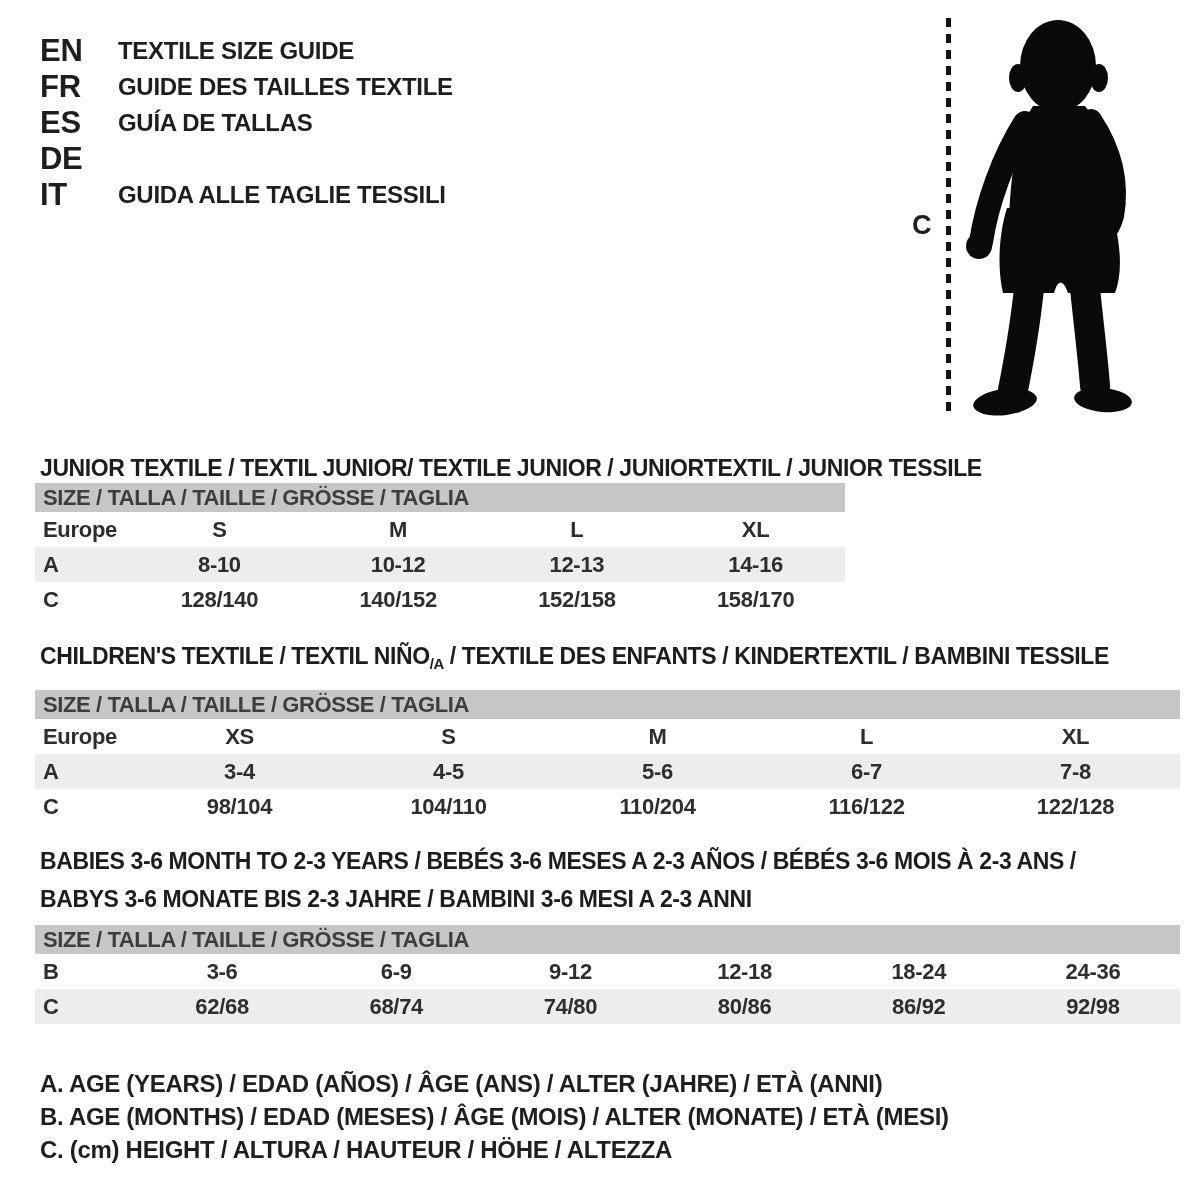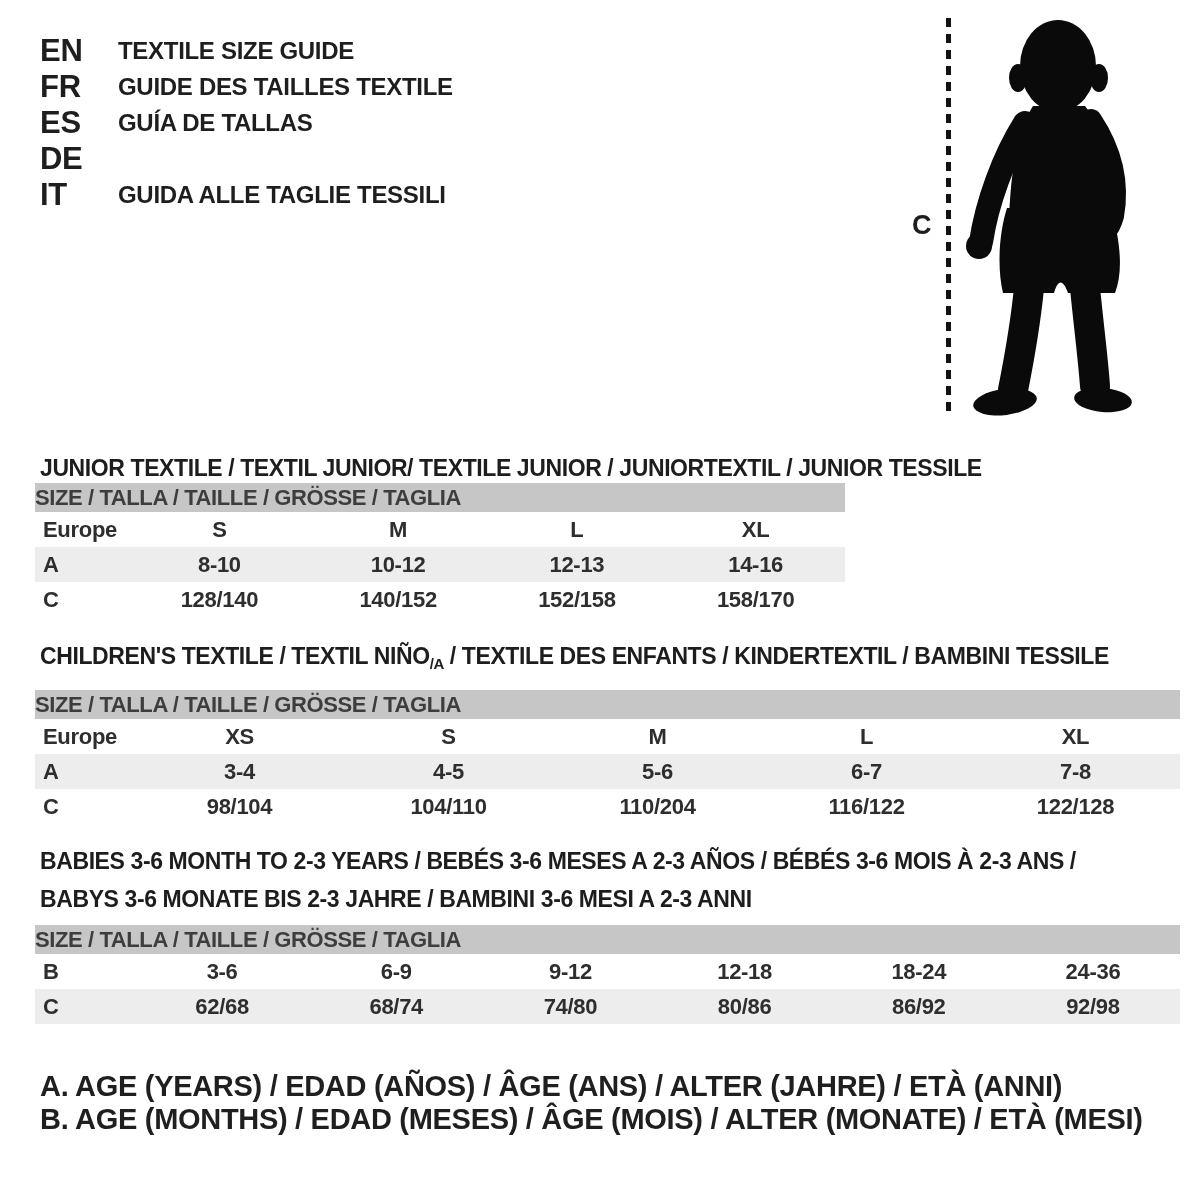--- a/index.html
+++ b/index.html
@@ -20,31 +20,31 @@
   .height-label { left:912px; top:210px; font-size:27px; font-weight:700; }
   .toddler { left:963px; top:18px; }
 
   
   .sec-title { font-weight:700; font-size:23px; letter-spacing:-0.4px; color:#1d1d1d; white-space:nowrap; }
   .sub { font-size:15px; vertical-align:-5px; font-weight:700; }
 
   
   .stable { position:absolute; }
   .size-bar { height:29px; background:#c6c6c6; color:#3d3d3d; font-weight:700;
-    font-size:22px; line-height:29px; letter-spacing:-0.4px; }
+    font-size:22px; line-height:29px; padding-left:8px; letter-spacing:-0.4px; }
   .trow { display:flex; height:35px; align-items:center; font-size:22px;
     font-weight:700; color:#2e2e2e; letter-spacing:-0.3px; }
   .trow.shade { background:#ededed; }
   .tlabel { width:95px; padding-left:8px; text-align:left; }
   .stable.wide .tlabel { width:100px; }
   .tcell { flex:1; text-align:center; }
 
   
   .legend-block { top:1070px; left:40px; }
-  .legend-line { height:33px; font-size:29px; font-weight:700; letter-spacing:-0.3px;
+  .legend-line { height:33px; font-size:24px; font-weight:700; letter-spacing:-0.3px;
     color:#1f1f1f; white-space:nowrap; }
 </style>
 </head>
 <body>
 
 <div class="page">
 
   <div class="abs lang-block">
     <div class="lang-row">
       <span class="lang-code">EN</span>
@@ -161,15 +161,16 @@
       <div class="tcell">74/80</div>
       <div class="tcell">80/86</div>
       <div class="tcell">86/92</div>
       <div class="tcell">92/98</div>
     </div>
   </div>
 
   <div class="abs legend-block">
     <div class="legend-line">A. AGE (YEARS) / EDAD (AÑOS) / ÂGE (ANS) / ALTER (JAHRE) / ETÀ (ANNI)</div>
     <div class="legend-line">B. AGE (MONTHS) / EDAD (MESES) / ÂGE (MOIS) / ALTER (MONATE) / ETÀ (MESI)</div>
+    <div class="legend-line">C. (cm) HEIGHT / ALTURA / HAUTEUR / HÖHE / ALTEZZA</div>
   </div>
 
 </div>
 
 </body></html>

